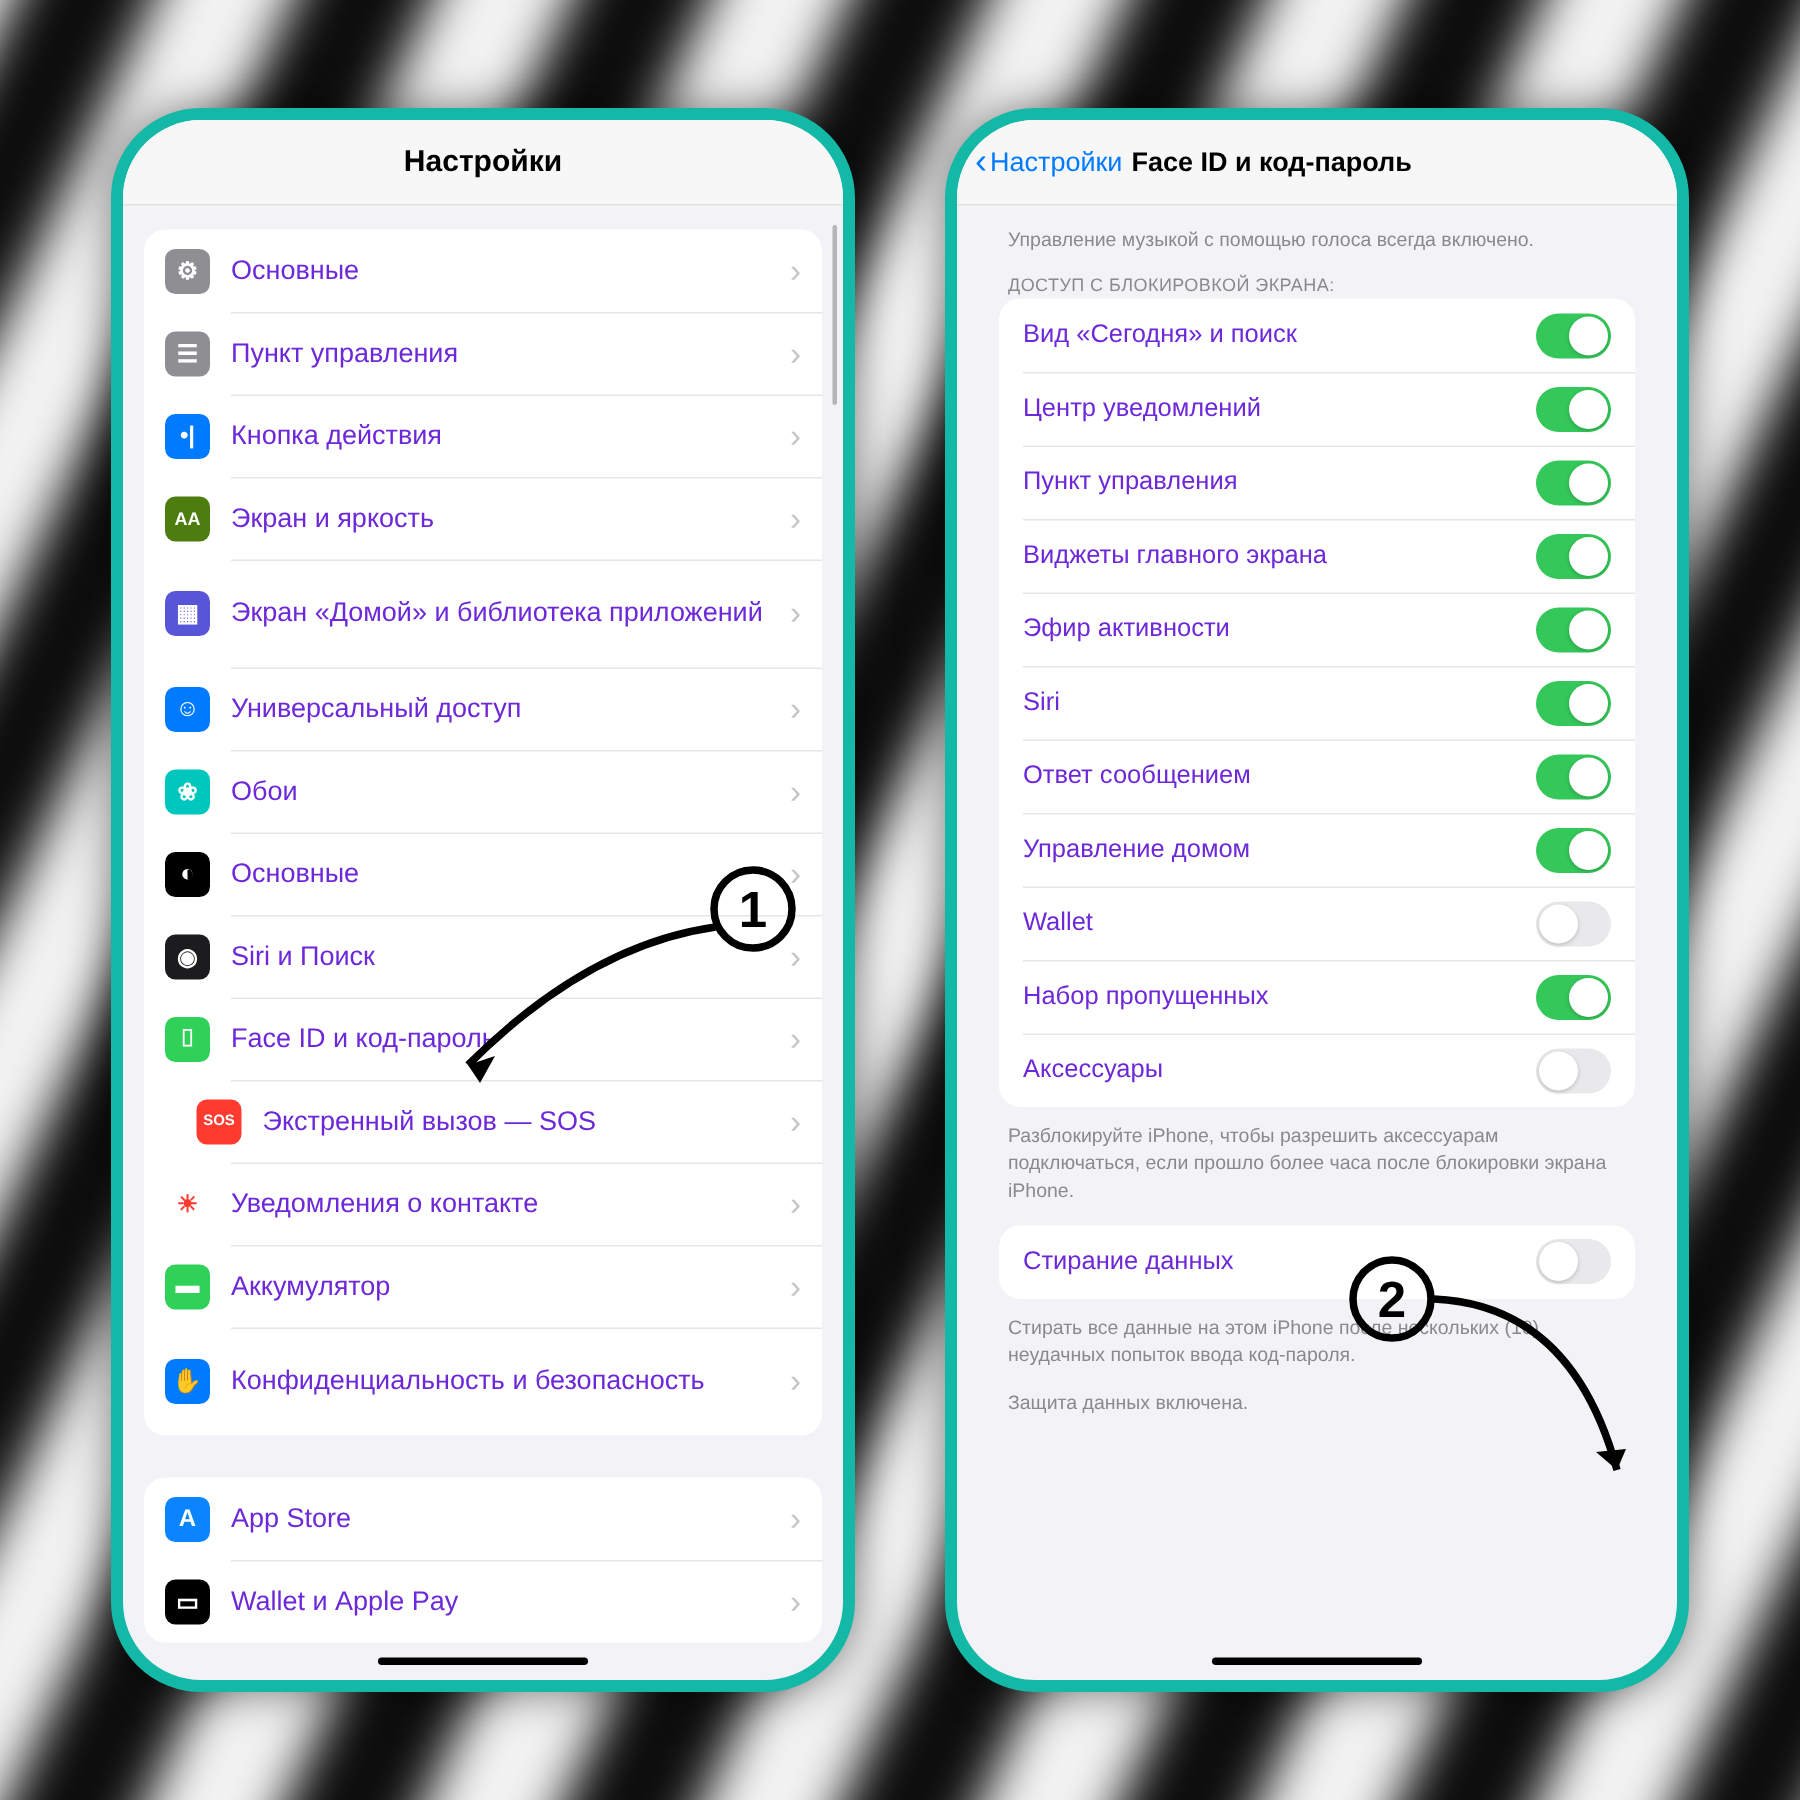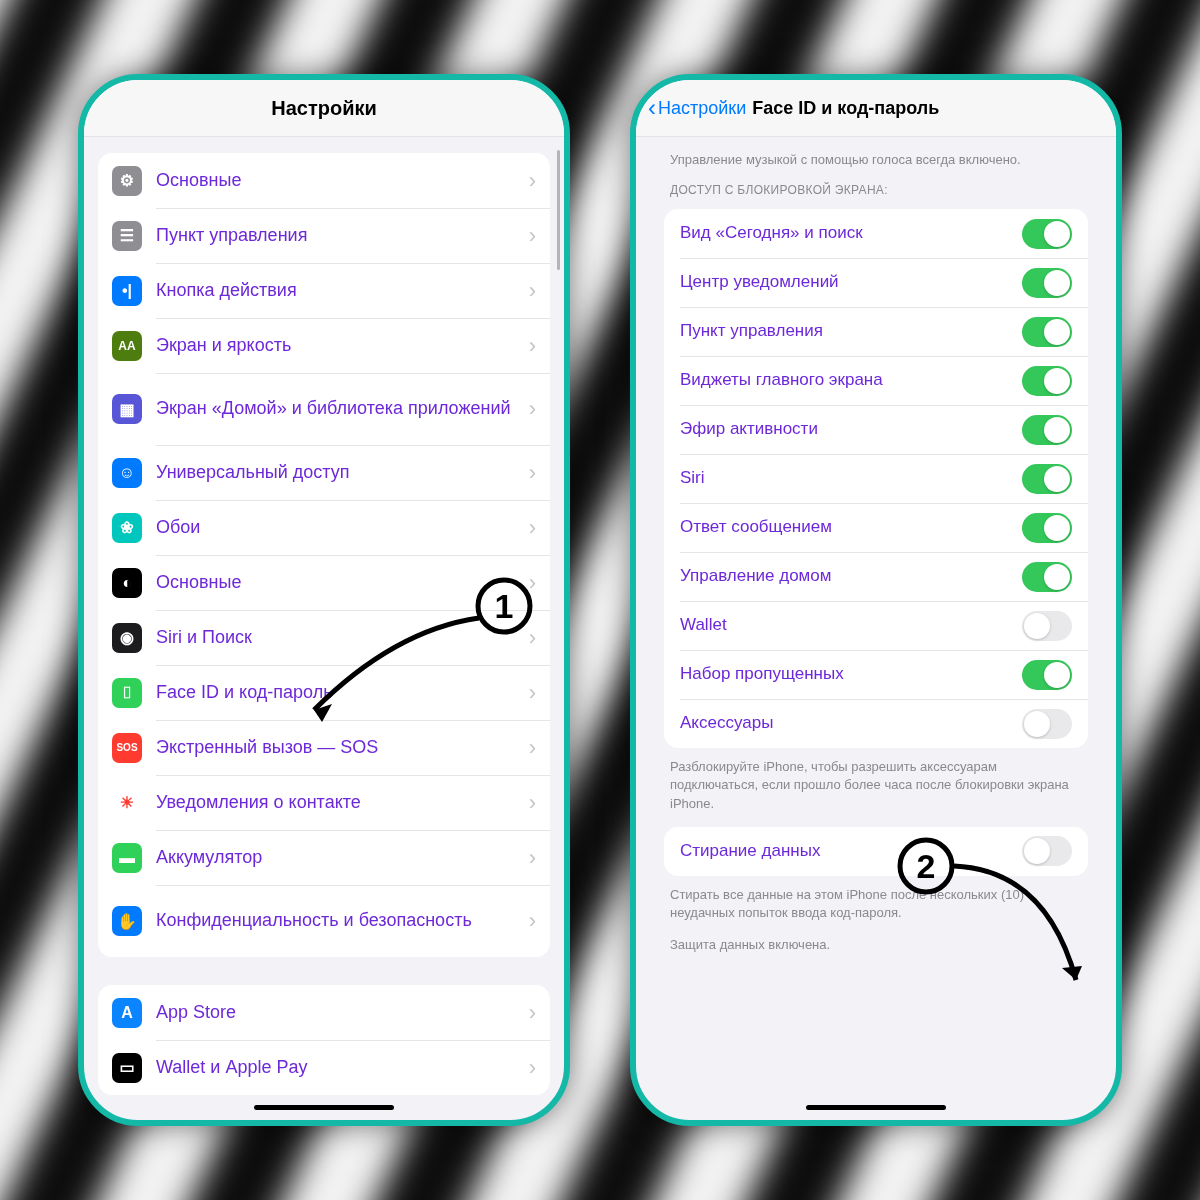--- a/index.html
+++ b/index.html
@@ -1,38 +1,38 @@
 <!DOCTYPE html>
 <html><head>
 <meta charset="utf-8">
 <style>
   html,body{margin:0;padding:0;width:1200px;height:1200px;overflow:hidden;font-family:-apple-system,"Helvetica Neue",Arial,sans-serif;}
   .bg{position:absolute;inset:0;background:
       repeating-linear-gradient(115deg,#0d0d0d 0 70px,#f2f2f2 70px 140px);filter:blur(14px);transform:scale(1.2);}
   .overlay{position:absolute;inset:0;display:flex;justify-content:center;align-items:center;gap:60px;}
-  .phone{position:relative;width:480px;height:1040px;border:6px solid #14b8a6;border-radius:60px;background:#f2f2f7;box-shadow:0 0 30px rgba(0,0,0,.5);overflow:hidden;}
+  .phone{position:relative;width:480px;height:1040px;border:8px solid #14b8a6;border-radius:60px;background:#f2f2f7;box-shadow:0 0 30px rgba(0,0,0,.5);overflow:hidden;}
   .home-indicator{position:absolute;bottom:10px;left:50%;transform:translateX(-50%);width:140px;height:5px;border-radius:3px;background:#000;}
   .scrollbar{position:absolute;top:70px;right:4px;width:3px;height:120px;border-radius:2px;background:rgba(0,0,0,.25);}
   
   .nav-l{height:56px;display:flex;align-items:center;justify-content:center;font-weight:600;font-size:20px;background:#f7f7f8;border-bottom:1px solid rgba(0,0,0,.08);}
   .content-l{padding:16px 14px;overflow:hidden;}
   .group{background:#fff;border-radius:14px;overflow:hidden;margin-bottom:28px;}
   .row{display:flex;align-items:center;height:55px;padding:0 14px;position:relative;}
   .row.big{height:72px;}
   .row+.row::before{content:"";position:absolute;left:58px;right:0;top:0;height:1px;background:rgba(0,0,0,.1);}
   .icon{width:30px;height:30px;border-radius:7px;margin-right:14px;display:flex;align-items:center;justify-content:center;font-size:16px;color:#fff;flex-shrink:0;font-weight:600;}
   .label{font-size:18px;color:#6d28d9;line-height:1.2;}
   .chev{margin-left:auto;color:#c5c5c7;font-size:22px;}
   
   .nav-r{height:56px;display:flex;align-items:center;padding:0 12px;background:#f7f7f8;border-bottom:1px solid rgba(0,0,0,.08);}
   .back{color:#007aff;font-size:18px;display:flex;align-items:center;gap:2px;}
   .nav-title{font-size:18px;font-weight:600;margin-left:6px;}
   .content-r{padding:10px 28px;}
   .footnote{font-size:13px;color:#8a8a8e;line-height:1.4;margin:4px 6px 14px;}
-  .header{font-size:12px;color:#8a8a8e;text-transform:uppercase;letter-spacing:.3px;margin:12px 6px 12px;}
+  .header{font-size:12px;color:#8a8a8e;text-transform:uppercase;letter-spacing:.3px;margin:12px 6px 2px;}
   .row2{display:flex;align-items:center;height:49px;padding:0 16px;position:relative;}
   .row2+.row2::before{content:"";position:absolute;left:16px;right:0;top:0;height:1px;background:rgba(0,0,0,.1);}
   .row2 .label{font-size:17px;}
   .switch{margin-left:auto;width:50px;height:30px;border-radius:15px;position:relative;}
   .switch.on{background:#34c759;}
   .switch.off{background:#e9e9eb;}
   .knob{position:absolute;top:2px;width:26px;height:26px;border-radius:50%;background:#fff;box-shadow:0 1px 3px rgba(0,0,0,.2);}
   .switch.on .knob{right:2px;}
   .switch.off .knob{left:2px;}
   .group2{background:#fff;border-radius:14px;overflow:hidden;margin-bottom:10px;}
@@ -96,21 +96,21 @@
             <div class="icon" style="background: rgb(28, 28, 30);">◉</div>
             <div class="label">Siri и Поиск</div>
             <div class="chev">›</div>
           </div>
           <div class="row">
             <div class="icon" style="background: rgb(48, 209, 88);">⌷</div>
             <div class="label">Face ID и код-пароль</div>
             <div class="chev">›</div>
           </div>
           <div class="row">
-            <div class="icon" style="background: rgb(255, 59, 48); font-size: 10px;">SOS</div>
+            <div class="icon" style="background: rgb(255, 59, 48); font-size: 10px; margin-left: 21px;">SOS</div>
             <div class="label">Экстренный вызов — SOS</div>
             <div class="chev">›</div>
           </div>
           <div class="row">
             <div class="icon" style="background: rgb(255, 255, 255); color: rgb(255, 59, 48);">☀</div>
             <div class="label">Уведомления о контакте</div>
             <div class="chev">›</div>
           </div>
           <div class="row">
             <div class="icon" style="background: rgb(48, 209, 88);">▬</div>

